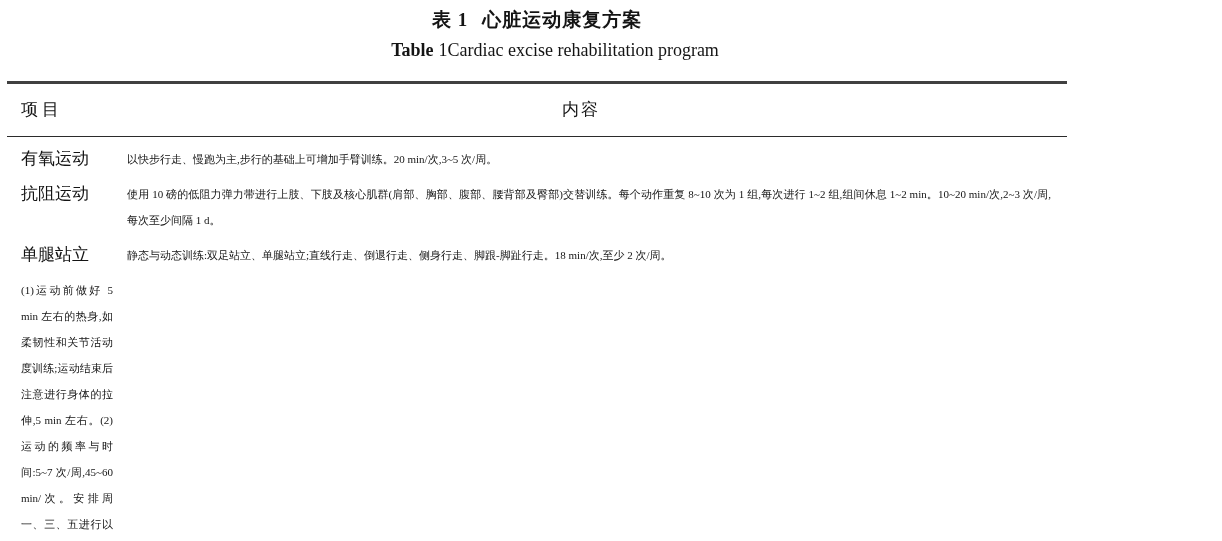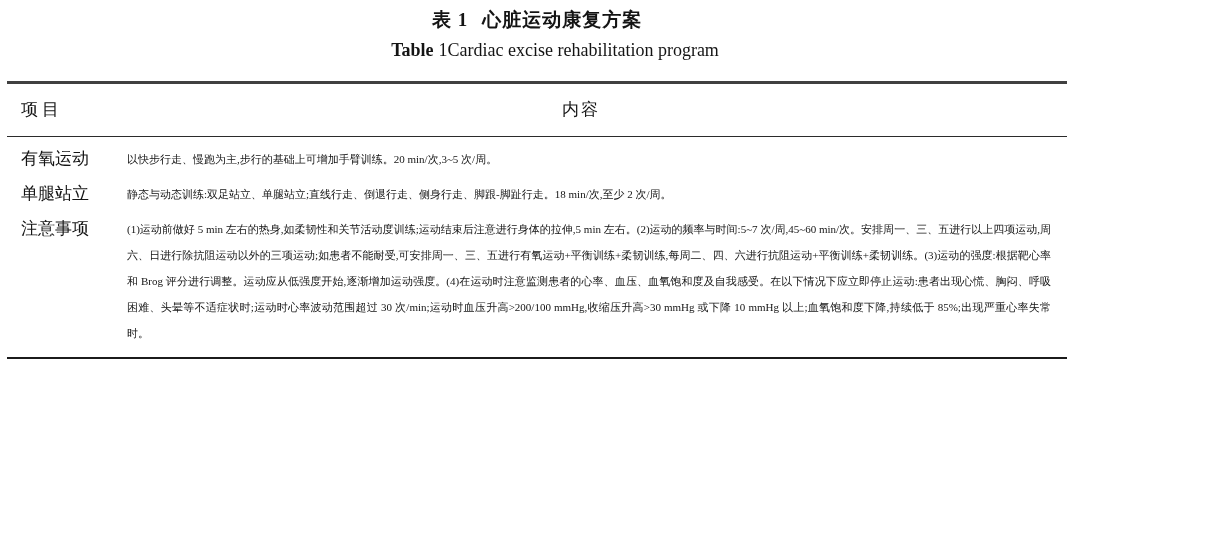--- a/index.html
+++ b/index.html
@@ -91,27 +91,30 @@
       <div class="h-content">内容</div>
     </div>
 
     <div class="tbody">
 
       <div class="row">
         <div class="cell-item">有氧运动</div>
         <div class="cell-content">以快步行走、慢跑为主,步行的基础上可增加手臂训练。20 min/次,3~5 次/周。</div>
       </div>
 
+      <div class="row">
+        <div class="cell-item">抗阻运动</div>
+        <div class="cell-content">使用 10 磅的低阻力弹力带进行上肢、下肢及核心肌群(肩部、胸部、腹部、腰背部及臀部)交替训练。每个动作重复 8~10 次为 1 组,每次进行 1~2 组,组间休息 1~2 min。10~20 min/次,2~3 次/周,每次至少间隔 1 d。</div>
+      </div>
 
       <div class="row">
         <div class="cell-item">单腿站立</div>
         <div class="cell-content">静态与动态训练:双足站立、单腿站立;直线行走、倒退行走、侧身行走、脚跟-脚趾行走。18 min/次,至少 2 次/周。</div>
       </div>
 
 
       <div class="row">
-        <div class="cell-item">注意事项</div>
         <div class="cell-content">(1)运动前做好 5 min 左右的热身,如柔韧性和关节活动度训练;运动结束后注意进行身体的拉伸,5 min 左右。(2)运动的频率与时间:5~7 次/周,45~60 min/次。安排周一、三、五进行以上四项运动,周六、日进行除抗阻运动以外的三项运动;如患者不能耐受,可安排周一、三、五进行有氧运动+平衡训练+柔韧训练,每周二、四、六进行抗阻运动+平衡训练+柔韧训练。(3)运动的强度:根据靶心率和 Brog 评分进行调整。运动应从低强度开始,逐渐增加运动强度。(4)在运动时注意监测患者的心率、血压、血氧饱和度及自我感受。在以下情况下应立即停止运动:患者出现心慌、胸闷、呼吸困难、头晕等不适症状时;运动时心率波动范围超过 30 次/min;运动时血压升高&gt;200/100 mmHg,收缩压升高&gt;30 mmHg 或下降 10 mmHg 以上;血氧饱和度下降,持续低于 85%;出现严重心率失常时。</div>
       </div>
 
     </div>
   </div>
 </div>
 
 </body></html>

